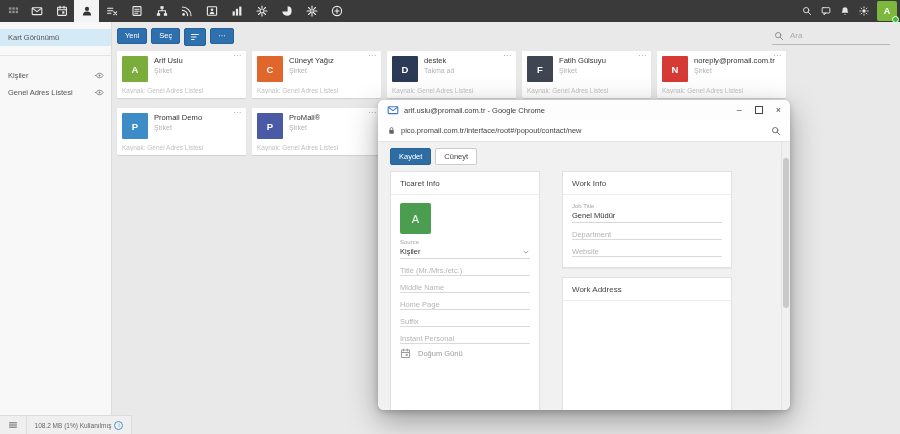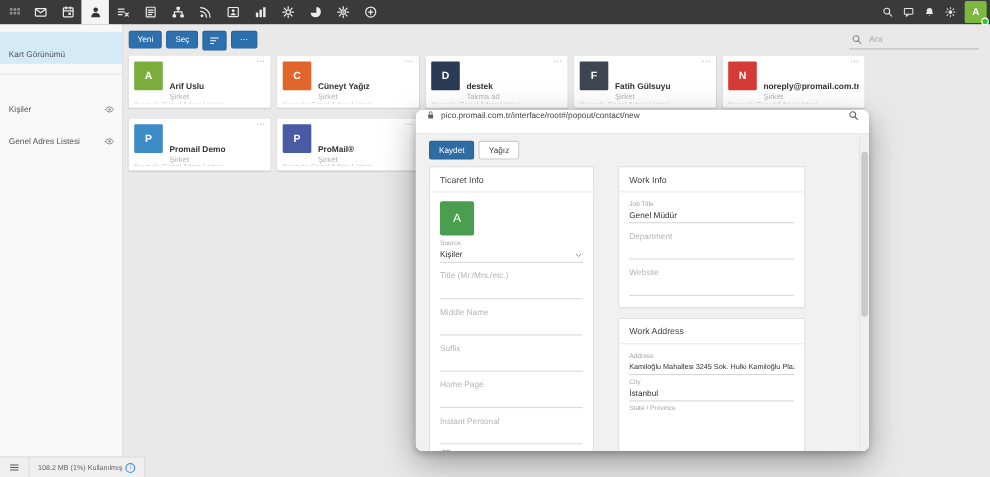--- a/index.html
+++ b/index.html
@@ -15,21 +15,21 @@
   .tbtn.active{background:#f4f4f4;color:#333;}
   .top-right{margin-left:auto;display:flex;align-items:center;}
   .ric{width:19px;height:22px;display:flex;align-items:center;justify-content:center;color:#e6e6e6;cursor:pointer;}
   .avatar{width:20px;height:20px;border-radius:2px;color:#fff;font-size:9px;font-weight:bold;
           display:flex;align-items:center;justify-content:center;margin:0 3px 0 4px;position:relative;cursor:pointer;}
   .status-dot{position:absolute;right:-2px;bottom:-2px;width:5px;height:5px;background:#3ec12e;border:1px solid #fff;border-radius:50%;}
 
   
   .sidebar{position:absolute;top:22px;left:0;width:112px;bottom:19px;background:#f8f8f8;border-right:1px solid #dcdcdc;
            box-sizing:border-box;padding-top:7px;z-index:2;}
-  .sitem{height:17px;display:flex;align-items:center;padding:12px 7px 0 8px;font-size:7.5px;color:#555;cursor:pointer;}
+  .sitem{height:17px;display:flex;align-items:center;padding:0 7px 0 8px;font-size:7.5px;color:#555;cursor:pointer;}
   .sitem.active{background:#d5eaf7;}
   .sdivider{border:none;border-top:1px solid #e3e3e3;margin:9px 0 11px 0;}
   .eye{margin-left:auto;color:#777;display:flex;}
 
   
   .storage{position:absolute;left:0;bottom:0;width:132px;height:19px;background:#efefef;border-top:1px solid #dcdcdc;
            border-right:1px solid #dcdcdc;display:flex;align-items:center;font-size:6.5px;color:#666;box-sizing:border-box;z-index:31;}
   .menu-btn{width:26px;height:100%;display:flex;align-items:center;justify-content:center;border-right:1px solid #dcdcdc;color:#555;cursor:pointer;}
   .storage-text{flex:1;display:flex;align-items:center;justify-content:center;gap:3px;cursor:default;}
   .info{width:7px;height:7px;border:1px solid #4a90d9;color:#4a90d9;border-radius:50%;font-size:5px;font-style:normal;
@@ -46,35 +46,35 @@
   .searchbox input{border:none;background:transparent;outline:none;font-size:8px;width:92px;font-family:inherit;color:#555;}
   .searchbox input::placeholder{color:#aaa;}
 
   .cards{display:flex;flex-wrap:wrap;gap:10px 6px;padding:5px 0 0 5px;width:690px;}
   .card{width:129px;height:47px;background:#fff;position:relative;padding:5px 5px 4px 5px;box-sizing:border-box;
         border-radius:1px;box-shadow:0 1px 1px rgba(0,0,0,.10);display:flex;flex-direction:column;cursor:pointer;}
   .card-top{display:flex;gap:6px;min-width:0;}
   .card-badge{width:26px;height:26px;border-radius:1px;color:#fff;font-weight:bold;font-size:9.5px;
               display:flex;align-items:center;justify-content:center;flex-shrink:0;}
   .card-names{min-width:0;}
-  .card-name{font-size:7.6px;font-weight:bold;color:#333;margin-top:18px;white-space:nowrap;overflow:hidden;}
+  .card-name{font-size:7.6px;font-weight:normal;color:#333;margin-top:0;white-space:nowrap;overflow:hidden;}
   .card-sub{font-size:7px;color:#b3b3b3;margin-top:2px;}
   .card-src{font-size:6.5px;color:#c2c2c2;margin-top:auto;white-space:nowrap;overflow:hidden;}
   .card-menu{position:absolute;top:0;right:4px;color:#aaa;font-size:8px;letter-spacing:1px;cursor:pointer;}
 
   
   .popup{position:absolute;left:378px;top:100px;width:412px;height:310px;background:#fff;border-radius:6px;
          box-shadow:0 10px 30px rgba(0,0,0,.35),0 2px 6px rgba(0,0,0,.2);z-index:20;overflow:hidden;display:flex;flex-direction:column;}
   .p-titlebar{height:20px;display:flex;align-items:center;padding:0 9px;background:#fdfdfd;flex-shrink:0;}
   .p-mailicon{color:#3b78c9;display:flex;}
   .p-title{font-size:7.5px;color:#3c3c3c;margin-left:5px;}
   .p-controls{margin-left:auto;display:flex;align-items:center;gap:13px;color:#444;font-size:9px;}
   .p-controls span{cursor:pointer;line-height:1;}
   .p-max{width:6px;height:6px;border:1px solid #444;display:inline-block;}
-  .p-urlbar{height:21px;border-bottom:1px solid #e4e4e4;display:flex;align-items:flex-start;padding:0 9px;background:#fff;
+  .p-urlbar{height:21px;border-bottom:1px solid #e4e4e4;display:flex;align-items:center;padding:0 9px;background:#fff;
             flex-shrink:0;gap:5px;color:#5f6368;}
   .p-url{font-size:7.5px;color:#444;flex:1;cursor:text;white-space:nowrap;overflow:hidden;}
   .p-body{flex:1;background:#f1f1f1;position:relative;padding:6px 14px 0 12px;overflow:hidden;}
   .p-actions{display:flex;gap:4px;margin-bottom:6px;}
   .btn-save{background:#2e6da4;border:1px solid #2a639a;color:#fff;font-size:7.5px;padding:3px 8px;border-radius:2px;font-family:inherit;cursor:pointer;}
   .btn-cancel{background:#fff;border:1px solid #ccc;color:#444;font-size:7.5px;padding:3px 8px;border-radius:2px;font-family:inherit;cursor:pointer;}
   .p-panels{display:flex;gap:22px;align-items:flex-start;}
   .panel{background:#fff;border:1px solid #e1e1e1;box-sizing:border-box;box-shadow:0 1px 1px rgba(0,0,0,.04);}
   .panel h3{margin:0;font-size:8px;font-weight:normal;color:#444;padding:7px 9px 6px 9px;border-bottom:1px solid #ececec;}
   .panel-fields{padding:8px 9px 6px 9px;}
@@ -82,21 +82,21 @@
   .p-rightcol{width:170px;display:flex;flex-direction:column;gap:9px;}
   .panel-work{width:100%;}
   .panel-address{width:100%;height:200px;}
 
   .field{margin-bottom:4px;}
   .f-label{font-size:6px;color:#a5a5a5;line-height:7px;margin-bottom:1px;}
   .f-value{font-size:7.5px;color:#333;line-height:9px;border-bottom:1px solid #d6d6d6;padding-bottom:2px;
            white-space:nowrap;overflow:hidden;display:flex;align-items:center;cursor:text;}
   .f-value .chev{margin-left:auto;color:#777;display:flex;flex-shrink:0;}
   .field.empty{padding-top:3px;margin-bottom:4px;}
-  .f-ph{font-size:7.5px;color:#b5b5b5;line-height:9px;border-bottom:1px solid #dadada;padding-bottom:16px;cursor:text;}
+  .f-ph{font-size:7.5px;color:#b5b5b5;line-height:9px;border-bottom:1px solid #dadada;padding-bottom:0;cursor:text;}
   .avatar-row{display:flex;gap:7px;margin-bottom:5px;}
   .form-avatar{width:31px;height:31px;border-radius:2px;color:#fff;font-size:11px;display:flex;align-items:center;
                justify-content:center;flex-shrink:0;}
   .af-right{flex:1;min-width:0;padding-top:3px;}
   .bday{display:flex;align-items:center;gap:7px;margin-top:4px;color:#555;cursor:pointer;}
   .bday span{font-size:7.5px;color:#9b9b9b;}
   .p-scrollbar{position:absolute;right:0;top:0;bottom:0;width:8px;background:#f0f0f0;border-left:1px solid #e3e3e3;}
   .p-thumb{position:absolute;top:16px;right:1px;width:6px;height:150px;background:#c9c9c9;border-radius:3px;cursor:grab;}
 </style>
 </head>
@@ -411,39 +411,53 @@
             <div class="card-name">ProMail®</div>
             <div class="card-sub">Şirket</div>
           </div>
         </div>
         <div class="card-src">Kaynak: Genel Adres Listesi</div>
       </div>
     </div>
 </main>
 
 <div class="popup">
+  <div class="p-titlebar">
+    <span class="p-mailicon">
+        <svg width="12" height="12" viewBox="0 0 12 12" fill="none" stroke="currentColor" stroke-width="1.1" stroke-linecap="round" stroke-linejoin="round">
+          <rect x="1.2" y="2.8" width="9.6" height="6.8" rx="0.8"></rect>
+          <path d="M1.6 3.4 6 6.6l4.4-3.2"></path>
+        </svg>
+      </span>
+    <span class="p-title">arif.uslu@promail.com.tr - Google Chrome</span>
+    <span class="p-controls">
+      <span>–</span>
+      <span class="p-max"></span>
+      <span>×</span>
+    </span>
+  </div>
   <div class="p-urlbar">
     <span id="lockIcn">
         <svg width="9" height="9" viewBox="0 0 12 12" fill="none" stroke="currentColor" stroke-width="1.1" stroke-linecap="round" stroke-linejoin="round">
           <rect x="3" y="5.4" width="6" height="4.8" rx="0.8" fill="currentColor" stroke="none"></rect>
           <path d="M4.2 5.2V3.9a1.8 1.8 0 0 1 3.6 0v1.3"></path>
         </svg>
       </span>
     <span class="p-url">pico.promail.com.tr/interface/root#/popout/contact/new</span>
     <span id="urlSearchIcn">
         <svg width="10" height="10" viewBox="0 0 12 12" fill="none" stroke="currentColor" stroke-width="1.1" stroke-linecap="round" stroke-linejoin="round">
           <circle cx="5" cy="5" r="3.2"></circle>
           <path d="M7.4 7.4l3 3"></path>
         </svg>
       </span>
   </div>
   <div class="p-body">
     <div class="p-actions">
       <button class="btn-save">Kaydet</button>
-      <button class="btn-cancel">Yağız</button>
+      <button class="btn-cancel">Cüneyt</button>
     </div>
     <div class="p-panels">
       <section class="panel panel-personal" id="panelPersonal">
         <h3>Ticaret Info</h3>
         <div class="panel-fields">
             <div class="avatar-row">
               <div class="form-avatar" style="background:#4b9e4f">A</div>
             </div>
             <div class="field">
               <div class="f-label">Source</div>
@@ -456,24 +470,24 @@
                 </span>
               </div>
             </div>
             <div class="field empty">
               <div class="f-ph">Title (Mr./Mrs./etc.)</div>
             </div>
             <div class="field empty">
               <div class="f-ph">Middle Name</div>
             </div>
             <div class="field empty">
+              <div class="f-ph">Home Page</div>
+            </div>
+            <div class="field empty">
               <div class="f-ph">Suffix</div>
-            </div>
-            <div class="field empty">
-              <div class="f-ph">Home Page</div>
             </div>
             <div class="field empty">
               <div class="f-ph">Instant Personal</div>
             </div>
             <div class="bday">
               <span style="display:flex">
                 <svg width="11" height="11" viewBox="0 0 12 12" fill="none" stroke="currentColor" stroke-width="1.1" stroke-linecap="round" stroke-linejoin="round">
                   <rect x="1.6" y="2.2" width="8.8" height="8.2" rx="0.8"></rect>
                   <path d="M1.6 4.8h8.8M4 1.2v2M8 1.2v2"></path>
                   <rect x="6.2" y="6.4" width="2.2" height="2.2" fill="currentColor" stroke="none"></rect>
@@ -494,33 +508,20 @@
               <div class="field empty">
                 <div class="f-ph">Department</div>
               </div>
               <div class="field empty">
                 <div class="f-ph">Website</div>
               </div>
             </div>
         </section>
         <section class="panel panel-address" id="panelAddress">
           <h3>Work Address</h3>
-          <div class="panel-fields">
-              <div class="field">
-                <div class="f-label">Address</div>
-                <div class="f-value" style="font-size:6.6px">Kamiloğlu Mahallesi 3245 Sok. Hulki Kamiloğlu Plazası</div>
-              </div>
-              <div class="field">
-                <div class="f-label">City</div>
-                <div class="f-value">İstanbul</div>
-              </div>
-              <div class="field">
-                <div class="f-label">State / Province</div>
-              </div>
-            </div>
         </section>
       </div>
     </div>
     <div class="p-scrollbar">
       <div class="p-thumb"></div>
     </div>
   </div>
 </div>
 
 </body></html>

